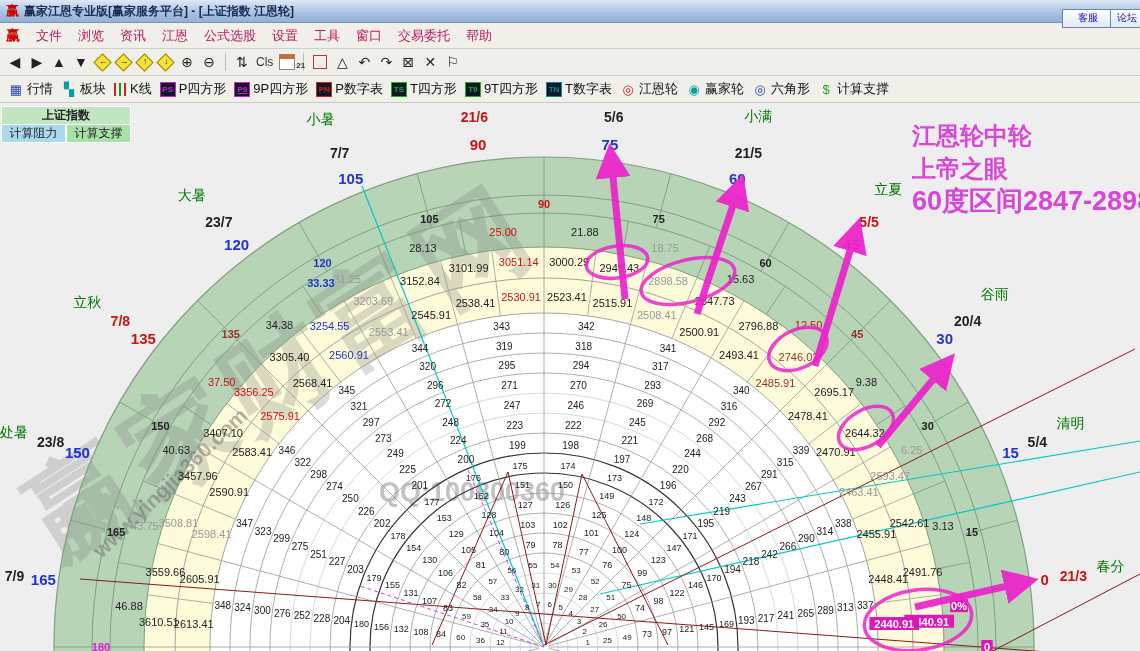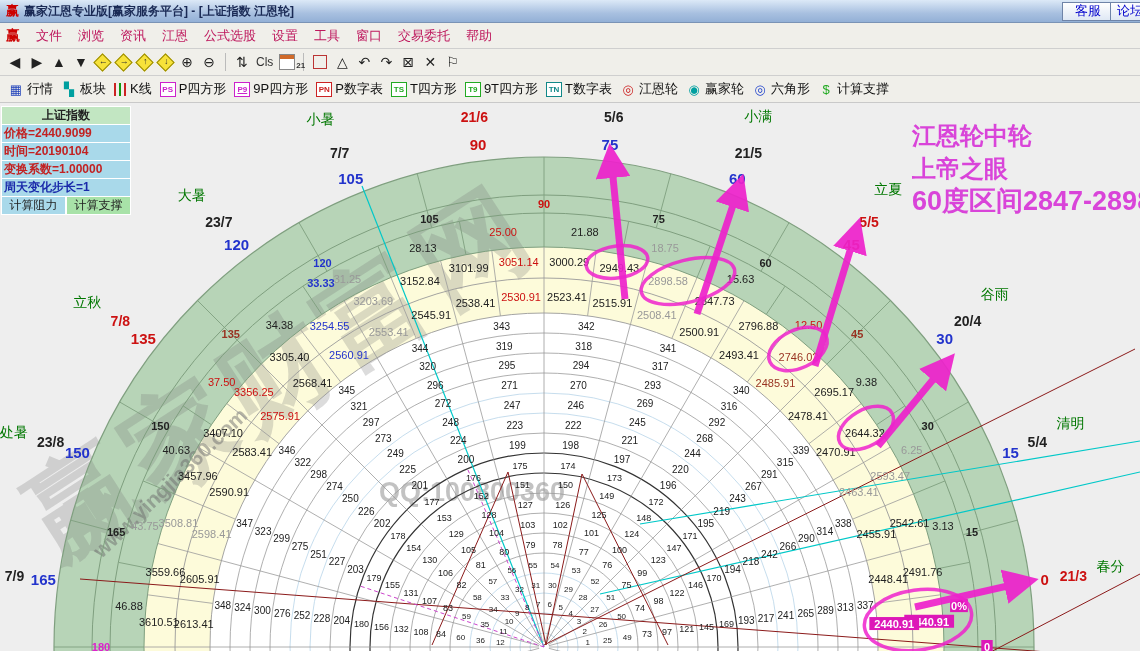--- a/index.html
+++ b/index.html
@@ -3,21 +3,21 @@
 <meta charset="utf-8">
 <style>
   html,body{margin:0;padding:0;background:#888;}
   #app{width:1140px;height:651px;position:relative;overflow:hidden;background:#eeeeee;
        font-family:"Liberation Sans","DejaVu Sans",sans-serif;-webkit-font-smoothing:antialiased;}
   
   .titlebar{height:22px;background:linear-gradient(#dce9f7,#a8c0e0 60%,#93b0d6);
             border-bottom:1px solid #7a93b5;display:flex;align-items:center;padding:0 4px;position:relative;}
   .titlebar .logo{color:#cc0000;font-weight:bold;font-size:13px;margin:0 5px 0 2px;}
   .titlebar .ttl{font-size:12px;font-weight:bold;color:#1a2a55;}
-  .tb-btn{position:absolute;top:2px;height:17px;line-height:16px;font-size:13px;color:#0000cc;
+  .tb-btn{position:absolute;top:9px;height:17px;line-height:16px;font-size:10px;color:#0000cc;
           background:linear-gradient(#ffffff,#dfe8f4);border:1px solid #6f84a8;text-align:center;}
   .tb-btn.kefu{right:26px;width:50px;}
   .tb-btn.partial{right:-18px;width:40px;text-align:left;padding-left:6px;}
   
   .menubar{height:25px;background:#f0efea;border-bottom:1px solid #cfcfcf;display:flex;align-items:center;font-size:13px;}
   .menubar .logo{color:#cc0000;font-weight:bold;font-size:14px;margin:0 8px 0 6px;}
   .menu-item{padding:2px 8px;color:#be185d;cursor:default;}
   
   .toolbar1{height:26px;background:#f0efea;border-bottom:1px solid #cfcfcf;display:flex;align-items:center;padding-left:4px;}
   .t1{display:inline-flex;align-items:center;justify-content:center;min-width:20px;height:20px;font-size:14px;color:#222;margin:0 1px;}
@@ -29,21 +29,21 @@
             font-size:9px;color:#333;text-align:center;line-height:13px;font-weight:bold;}
   .cls{font-size:12px;color:#333;padding:0 3px;}
   .cal{display:inline-block;width:14px;height:14px;border:1px solid #888;background:#fff;position:relative;margin:0 3px;}
   .cal i{position:absolute;top:0;left:0;right:0;height:4px;background:#d06a2a;}
   .cal b{position:absolute;bottom:-1px;left:16px;right:0;text-align:center;font-size:8px;color:#333;font-style:normal;}
   
   .toolbar2{height:26px;background:#f0efea;border-bottom:1px solid #c9c9c9;display:flex;align-items:center;padding-left:4px;font-size:13px;}
   .t2{display:inline-flex;align-items:center;margin:0 4px;color:#111;}
   .t2 .ic{display:inline-flex;align-items:center;justify-content:center;width:16px;height:15px;margin-right:3px;font-size:13px;}
   .t2 .box{width:14px;height:13px;border:1px solid currentColor;font-size:8px;font-weight:bold;
-           display:inline-flex;align-items:center;justify-content:center;margin-right:3px;background:#ffffff;}
+           display:inline-flex;align-items:center;justify-content:center;margin-right:3px;background:#0f172a;}
   .kline-ic{width:13px;height:13px;margin-right:3px;background:
      linear-gradient(90deg,#cc2222 0 2px,transparent 2px 5px,#119911 5px 7px,transparent 7px 10px,#cc2222 10px 12px,transparent 12px);}
   
   .chart{position:relative;width:1140px;height:552px;background:#eeeeee;overflow:hidden;}
   .chart svg{position:absolute;left:0;top:0;}
   
   .panel{position:absolute;left:1px;top:3px;width:130px;z-index:5;font-size:12px;}
   .panel .hd{background:#c2e6c2;border:1px solid #fff;color:#222;text-align:center;height:17px;line-height:17px;font-weight:bold;}
   .panel .rw{background:#a9d9ea;border:1px solid #fff;border-top:none;height:17px;line-height:17px;
              padding-left:2px;color:#c22222;font-weight:bold;white-space:nowrap;overflow:hidden;}
@@ -600,26 +600,20 @@
         <ellipse cx="918" cy="517" rx="54" ry="30" fill="none" stroke="#ee22cc" stroke-width="3.5" opacity="0.85" transform="rotate(-8 918 517)"></ellipse>
         <line x1="625" y1="196" x2="611" y2="54" stroke="#ee22cc" stroke-width="7" opacity="0.92" marker-end="url(#ah)"></line>
         <line x1="697" y1="211" x2="739" y2="84" stroke="#ee22cc" stroke-width="7" opacity="0.92" marker-end="url(#ah)"></line>
         <line x1="815" y1="263" x2="856" y2="128" stroke="#ee22cc" stroke-width="7" opacity="0.92" marker-end="url(#ah)"></line>
         <line x1="878" y1="343" x2="946" y2="261" stroke="#ee22cc" stroke-width="7" opacity="0.92" marker-end="url(#ah)"></line>
         <line x1="915" y1="504" x2="1025" y2="479" stroke="#ee22cc" stroke-width="7" opacity="0.92" marker-end="url(#ah)"></line>
       </svg>
 
   <div class="panel">
     <div class="hd">上证指数</div>
-    <div id="panel-rows">
-          <div class="rw">价格=2440.9099</div>
-          <div class="rw">时间=20190104</div>
-          <div class="rw">变换系数=1.00000</div>
-          <div class="rw navy">周天变化步长=1</div>
-        </div>
     <div class="btns" id="panel-btns">
           <div class="btn b1">计算阻力</div>
           <div class="btn b2">计算支撑</div>
         </div>
   </div>
 
   <div class="anno">
     <div class="l1">江恩轮中轮</div>
     <div class="l2">上帝之眼</div>
     <div class="l3">60度区间2847-2898</div>

